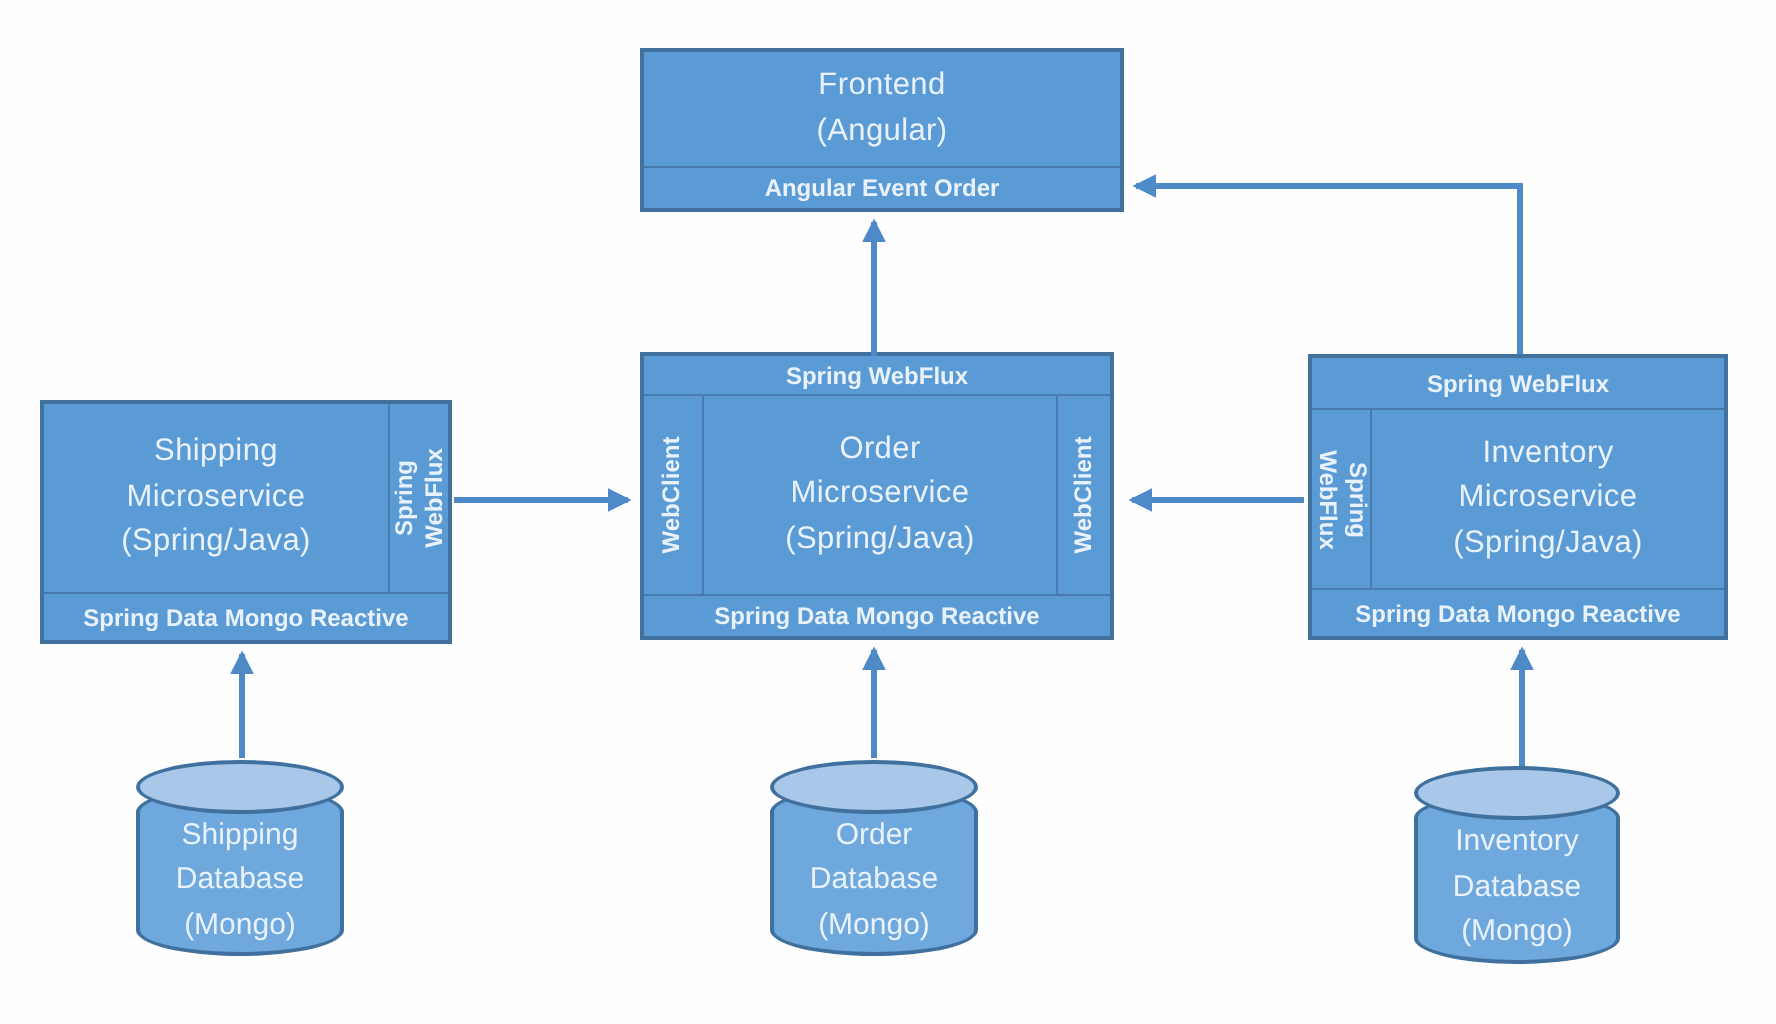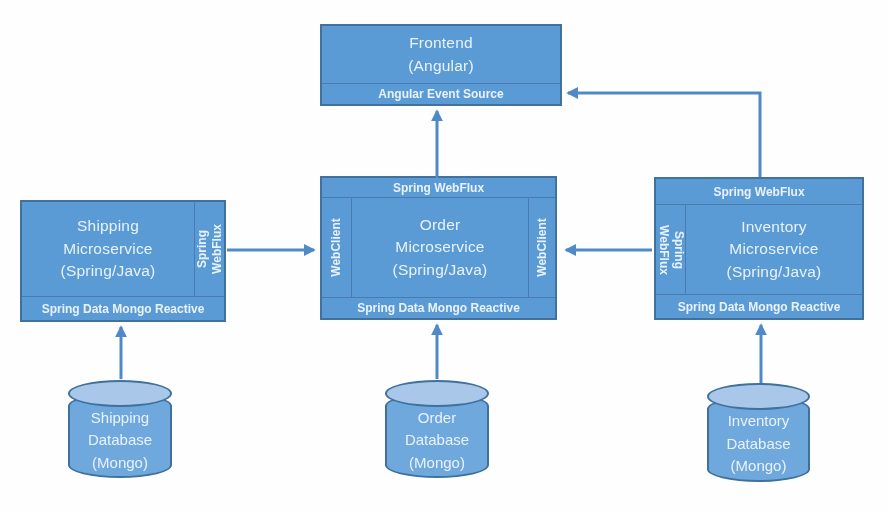--- a/index.html
+++ b/index.html
@@ -53,21 +53,21 @@
   .arrow{stroke:#4e8ac8;stroke-width:3;fill:none;}
 </style>
 </head>
 <body>
 
 <div class="stage">
 
   <div class="box col" style="left:320px;top:24px;width:242px;height:82px;">
     <div class="title">Frontend
 (Angular)</div>
-    <div class="hbar bar-bottom" style="height:20px;">Angular Event Source</div>
+    <div class="hbar bar-bottom" style="height:20px;">Angular Event Order</div>
   </div>
 
   <div class="box col" style="left:20px;top:200px;width:206px;height:122px;">
     <div class="mid">
       <div class="title">Shipping
 Microservice
 (Spring/Java)</div>
       <div class="vbar vbar-right" style="width:29px;">
         <span>Spring
 WebFlux</span>

